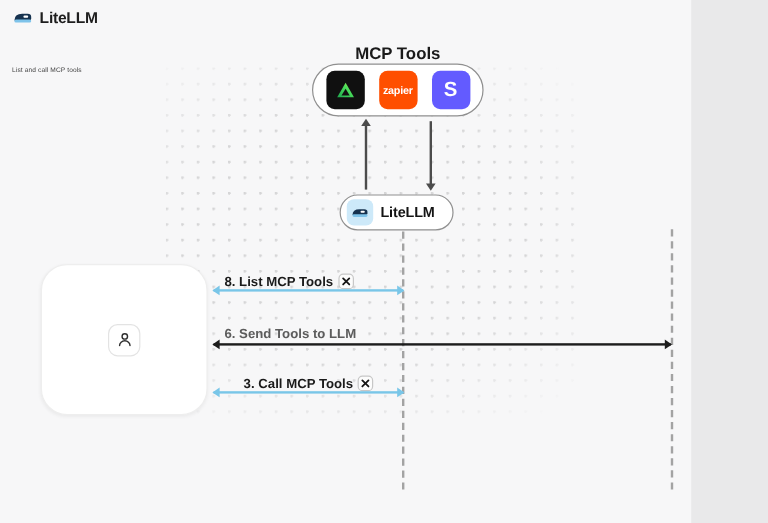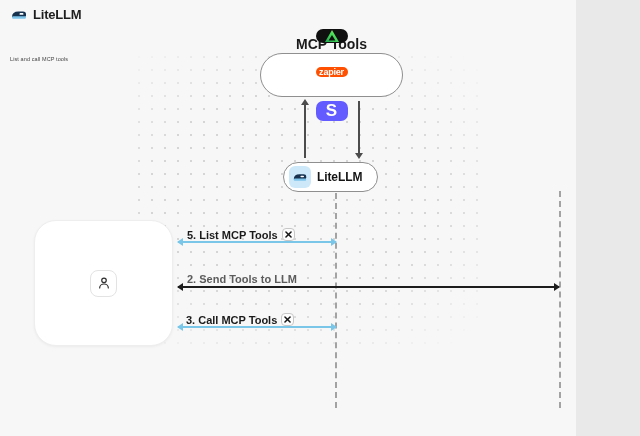--- a/index.html
+++ b/index.html
@@ -14,21 +14,21 @@
     mask-image:radial-gradient(ellipse 75% 65% at 45% 48%,#000 55%,transparent 100%);}
 
   
   .brand{position:absolute;left:10px;top:7px;display:flex;align-items:center;gap:5px;}
   .brand-text{font-size:13px;font-weight:700;color:#1e1e1e;letter-spacing:-0.2px;}
   .title{position:absolute;left:10px;top:30px;font-size:16px;font-weight:800;color:#0d0d0d;letter-spacing:-0.3px;}
   .subtitle{position:absolute;left:10px;top:56px;font-size:5.5px;color:#454545;letter-spacing:0.1px;}
 
   
   .mcp-label{position:absolute;left:260px;top:36px;width:143px;text-align:center;font-size:14px;font-weight:600;color:#1a1a1a;}
-  .mcp-pill{position:absolute;left:260px;top:53px;width:143px;height:44px;border-radius:22px;background:#fff;border:1px solid #8f8f8f;display:flex;align-items:center;justify-content:center;gap:24px;box-sizing:border-box;flex-direction:column;}
+  .mcp-pill{position:absolute;left:260px;top:53px;width:143px;height:44px;border-radius:22px;background:#fff;border:1px solid #8f8f8f;display:flex;align-items:center;justify-content:center;gap:12px;box-sizing:border-box;}
   .tool{width:32px;height:32px;border-radius:7px;display:flex;align-items:center;justify-content:center;}
   .tool-dark{background:#101010;}
   .tool-zapier{background:#ff4f00;color:#fff;font-size:9px;font-weight:800;letter-spacing:-0.2px;}
   .tool-stripe{background:#635bff;color:#fff;font-size:17px;font-weight:800;}
 
   
   .vline{position:absolute;width:1.5px;background:#4c4c4c;}
   .vhead-up{position:absolute;width:0;height:0;border-left:4px solid transparent;border-right:4px solid transparent;border-bottom:6px solid #4c4c4c;}
   .vhead-down{position:absolute;width:0;height:0;border-left:4px solid transparent;border-right:4px solid transparent;border-top:6px solid #4c4c4c;}
 
@@ -128,44 +128,44 @@
       <svg width="16" height="16" viewBox="0 0 24 24">
         <g fill="none" stroke="#2f2f2f" stroke-width="1.8" stroke-linecap="round">
           <circle cx="12" cy="8" r="3.4"></circle>
           <path d="M5.5 19.5 A6.5 6 0 0 1 18.5 19.5"></path>
         </g>
       </svg>
     </span>
   </div>
 
   <div class="seq-label" style="left:187px;top:228px;">
-    <span>5. List MCP Tools</span>
+    <span>8. List MCP Tools</span>
     <span class="tools-badge">
       <svg width="9" height="9" viewBox="0 0 12 12">
           <g stroke="#161616" stroke-width="2" stroke-linecap="round">
             <path d="M2.6 2.6 L9.4 9.4"></path>
             <path d="M9.4 2.6 L2.6 9.4"></path>
           </g>
         </svg>
     </span>
   </div>
   <div class="hline blue" style="left:178px;top:241px;width:158px;">
     <span class="hhead-l"></span>
     <span class="hhead-r"></span>
   </div>
 
   <div class="seq-label gray" style="left:187px;top:273px;">
-    <span>2. Send Tools to LLM</span>
+    <span>6. Send Tools to LLM</span>
   </div>
   <div class="hline black" style="left:178px;top:286px;width:381px;">
     <span class="hhead-l"></span>
     <span class="hhead-r"></span>
   </div>
 
-  <div class="seq-label" style="left:186px;top:313px;">
+  <div class="seq-label" style="left:203px;top:313px;">
     <span>3. Call MCP Tools</span>
     <span class="tools-badge">
       <svg width="9" height="9" viewBox="0 0 12 12">
           <g stroke="#161616" stroke-width="2" stroke-linecap="round">
             <path d="M2.6 2.6 L9.4 9.4"></path>
             <path d="M9.4 2.6 L2.6 9.4"></path>
           </g>
         </svg>
     </span>
   </div>

